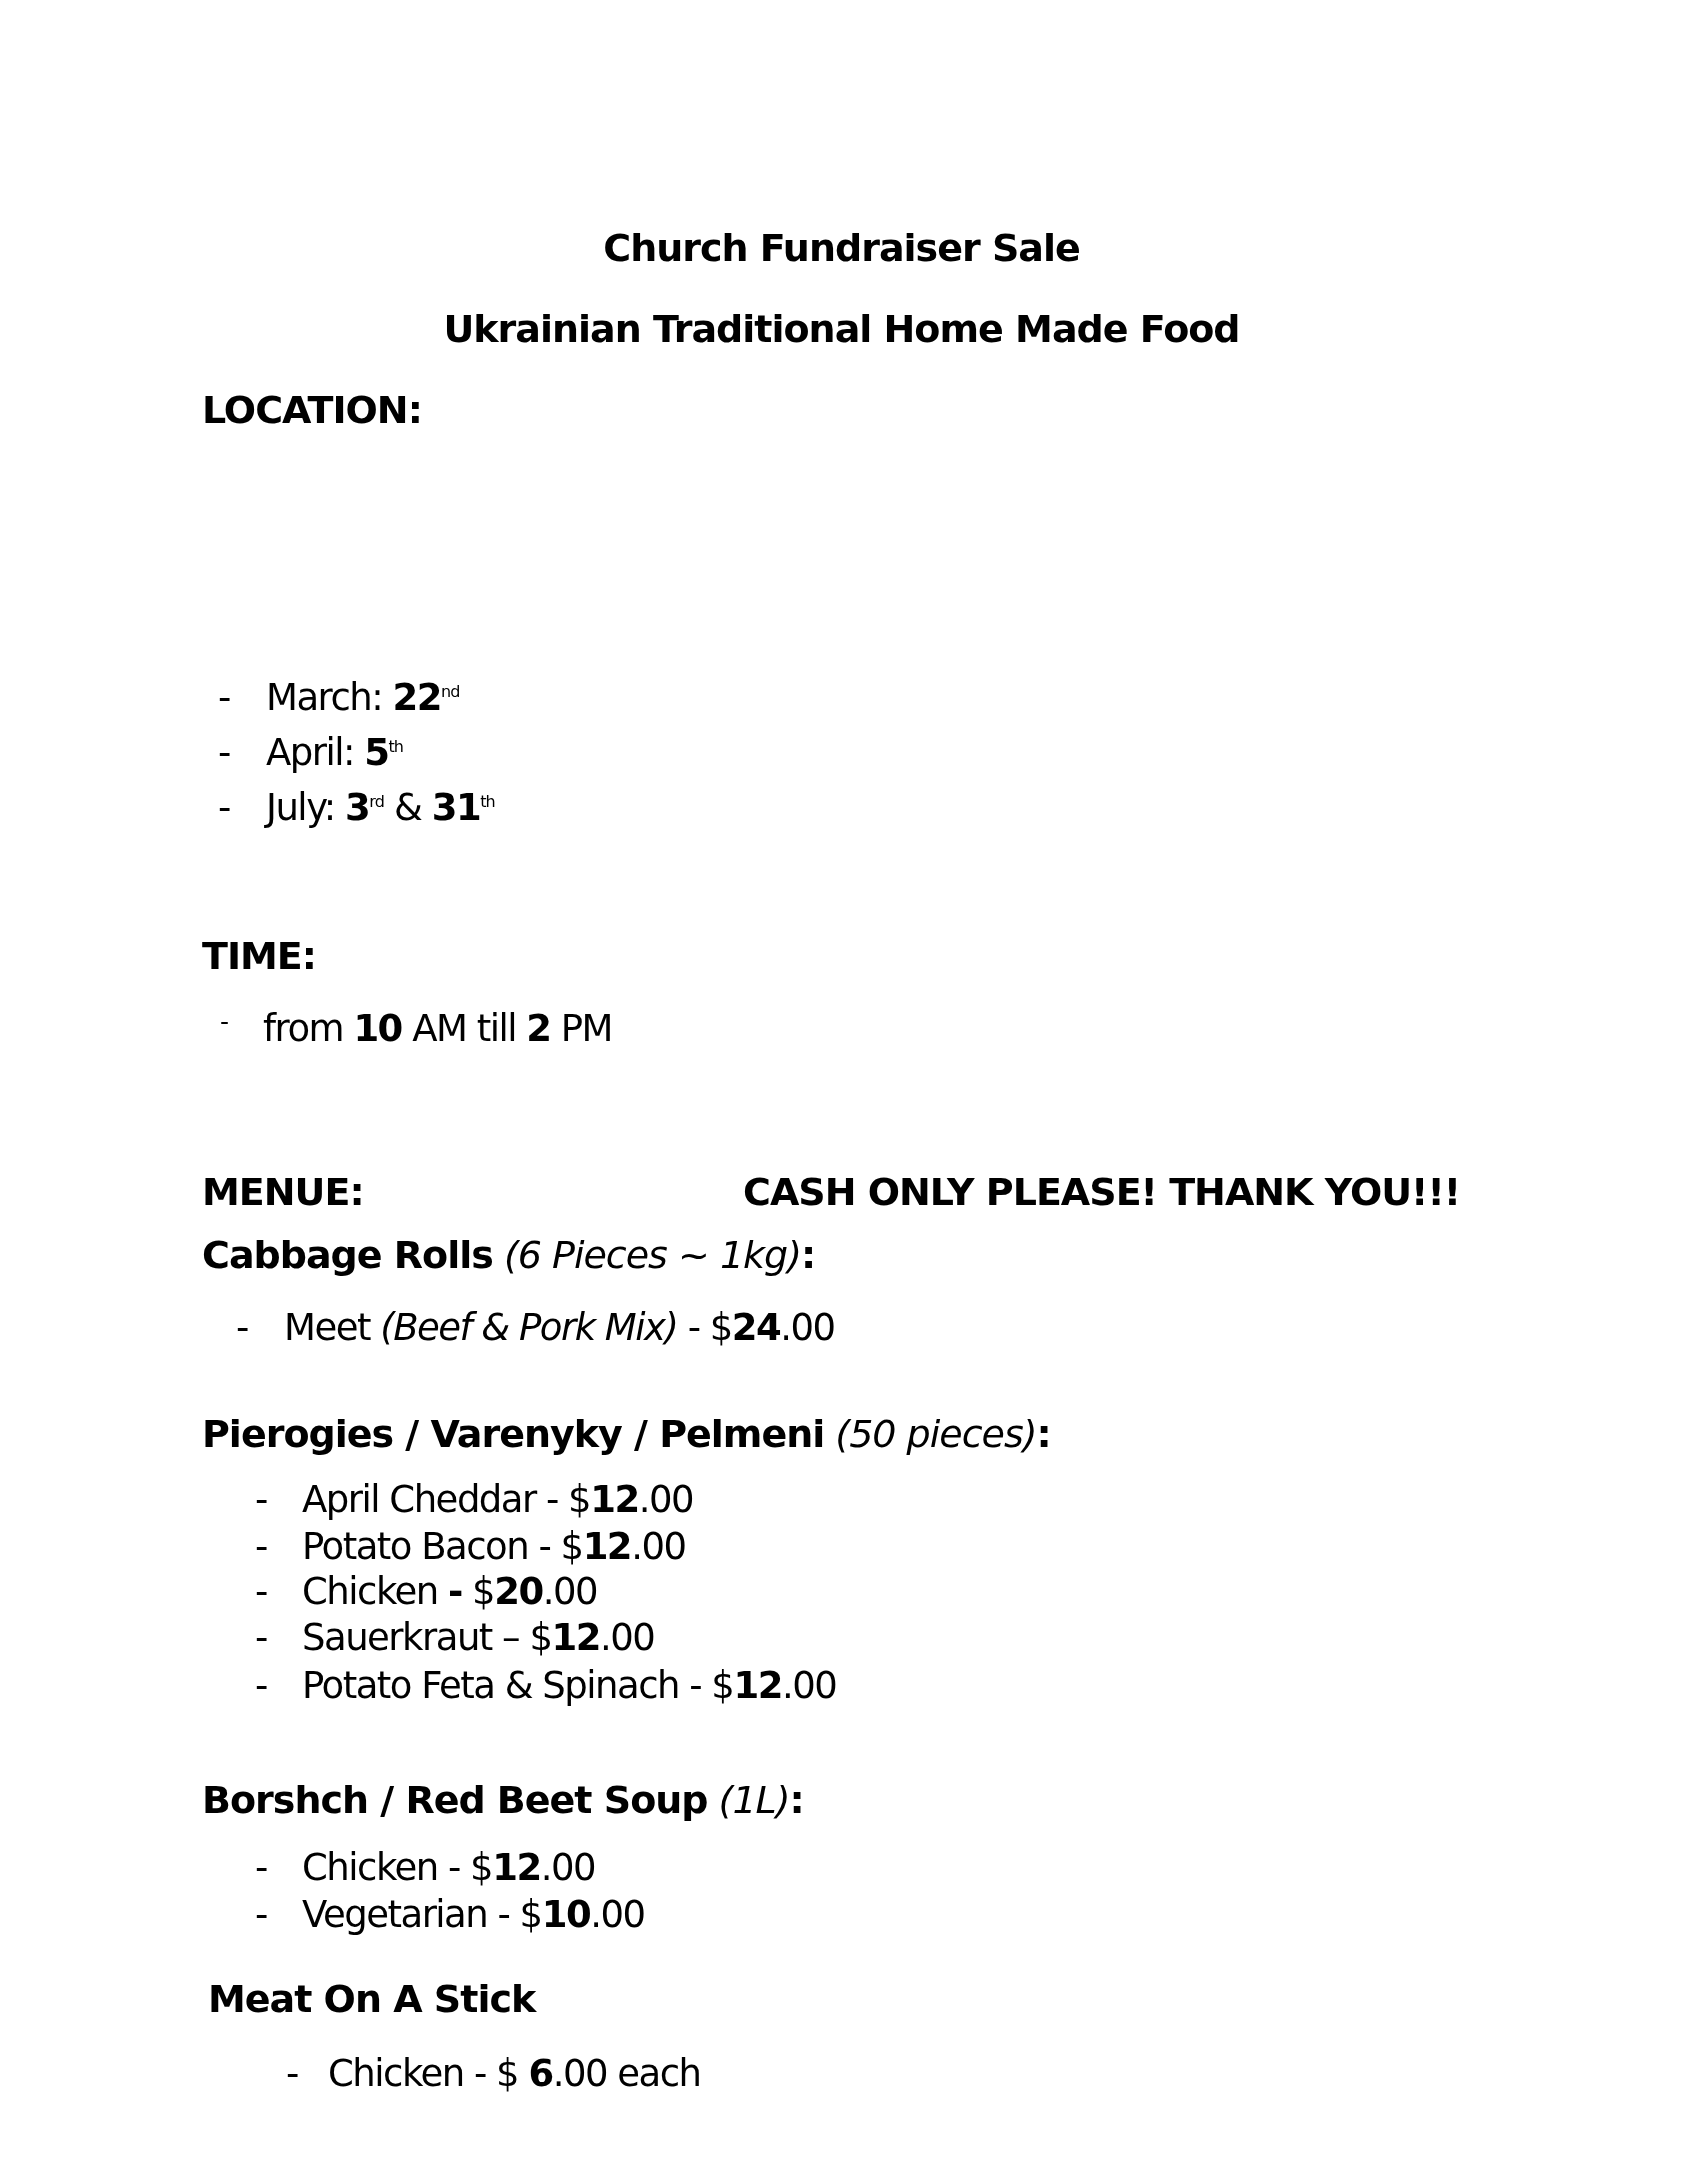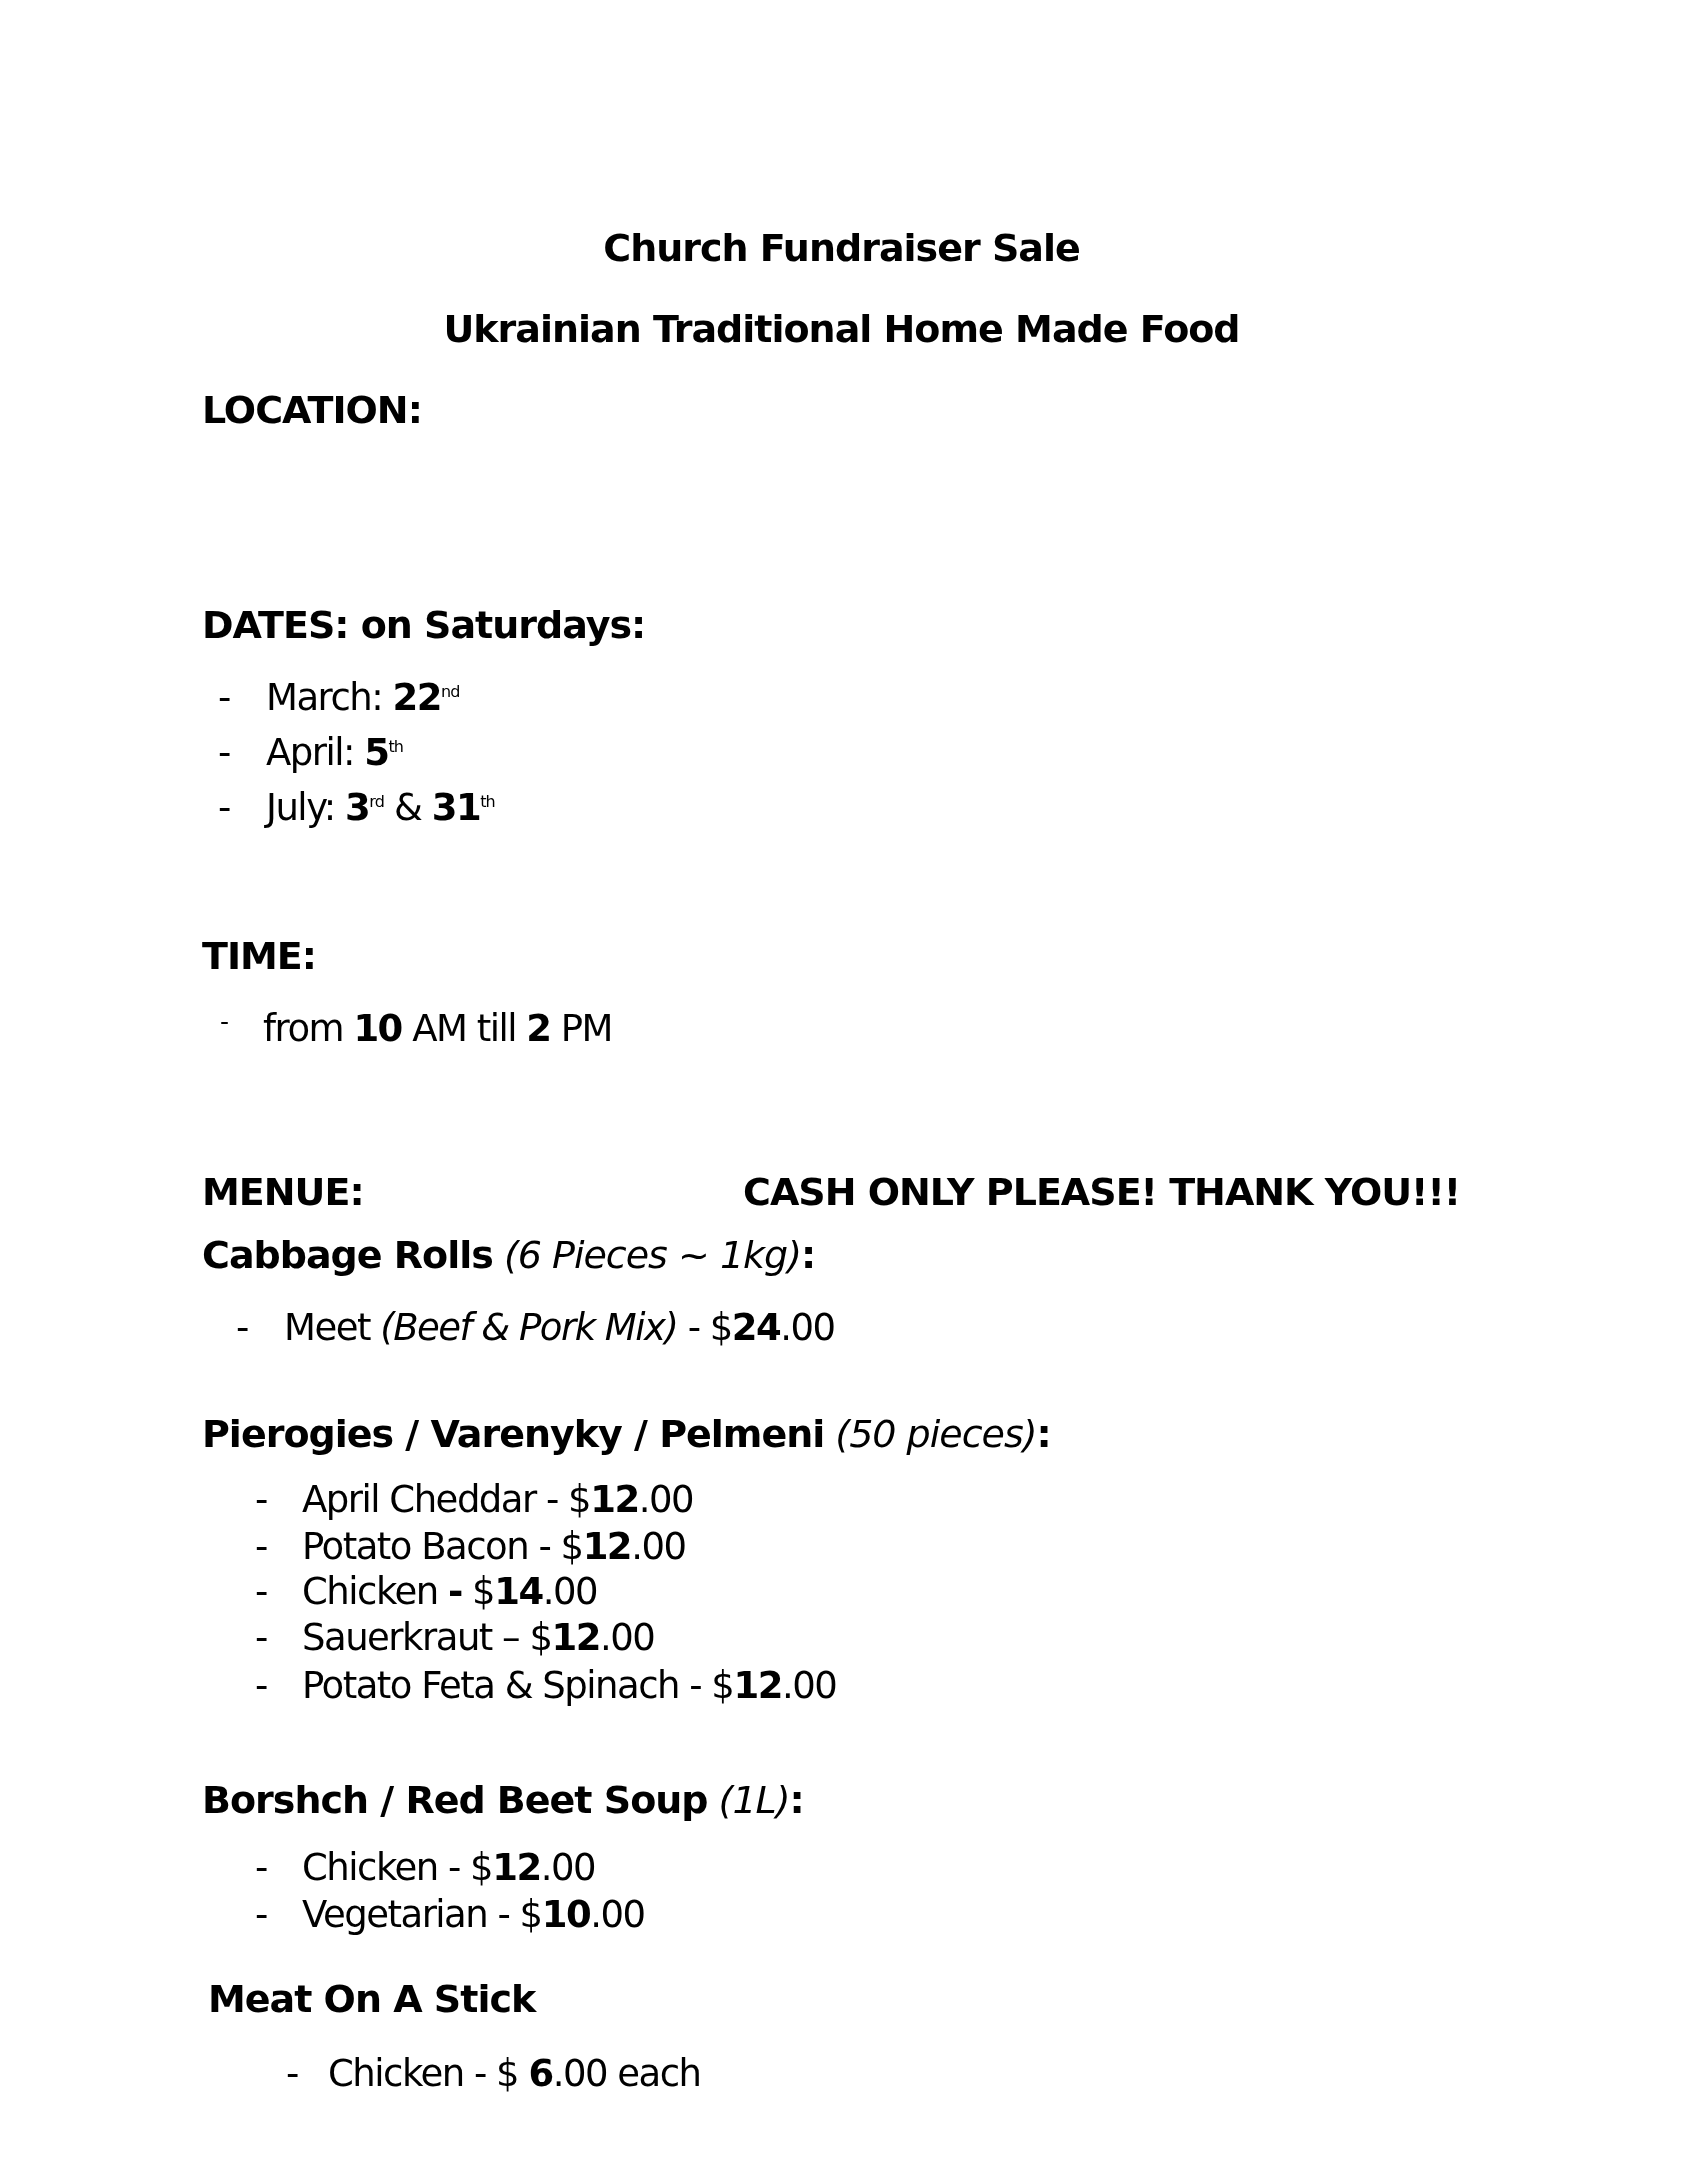--- a/index.html
+++ b/index.html
@@ -35,21 +35,20 @@
 </head>
 <body>
 
 <div class="page" style="background: rgb(255, 255, 255); color: rgb(0, 0, 0);">
 
   <div class="line hd center" style="top:200px"><span class="b">Church Fundraiser Sale</span></div>
   <div class="line hd center" style="top:281px"><span class="b">Ukrainian Traditional Home Made Food</span></div>
 
   <div class="line hd" style="top:362px;left:202px"><span class="b">LOCATION:</span></div>
 
-  <div class="line hd" style="top:577px;left:202px"><span class="b">DATES: on Saturdays:</span></div>
   <div class="line" style="top:650px;left:218px">
     <span class="bullet w48">-</span><span><span>March: </span><span class="b">22</span><span class="sup">nd</span></span>
   </div>
   <div class="line" style="top:705px;left:218px">
     <span class="bullet w48">-</span><span><span>April: </span><span class="b">5</span><span class="sup">th</span></span>
   </div>
   <div class="line" style="top:760px;left:218px">
     <span class="bullet w48">-</span><span><span>July: </span><span class="b">3</span><span class="sup">rd</span><span> &amp; </span><span class="b">31</span><span class="sup">th</span></span>
   </div>
 
@@ -67,21 +66,21 @@
   </div>
 
   <div class="line hd" style="top:1386px;left:202px"><span class="b">Pierogies / Varenyky / Pelmeni</span><span class="i"> (50 pieces)</span><span class="b">:</span></div>
   <div class="line" style="top:1452px;left:255px">
     <span class="bullet w47">-</span><span><span>April Cheddar - $</span><span class="b">12</span><span>.00</span></span>
   </div>
   <div class="line" style="top:1499px;left:255px">
     <span class="bullet w47">-</span><span><span>Potato Bacon - $</span><span class="b">12</span><span>.00</span></span>
   </div>
   <div class="line" style="top:1544px;left:255px">
-    <span class="bullet w47">-</span><span><span>Chicken </span><span class="b">-</span><span> $</span><span class="b">14</span><span>.00</span></span>
+    <span class="bullet w47">-</span><span><span>Chicken </span><span class="b">-</span><span> $</span><span class="b">20</span><span>.00</span></span>
   </div>
   <div class="line" style="top:1590px;left:255px">
     <span class="bullet w47">-</span><span><span>Sauerkraut – $</span><span class="b">12</span><span>.00</span></span>
   </div>
   <div class="line" style="top:1638px;left:255px">
     <span class="bullet w47">-</span><span><span>Potato Feta &amp; Spinach - $</span><span class="b">12</span><span>.00</span></span>
   </div>
 
   <div class="line hd" style="top:1752px;left:202px"><span class="b">Borshch / Red Beet Soup</span><span class="i"> (1L)</span><span class="b">:</span></div>
   <div class="line" style="top:1820px;left:255px">

